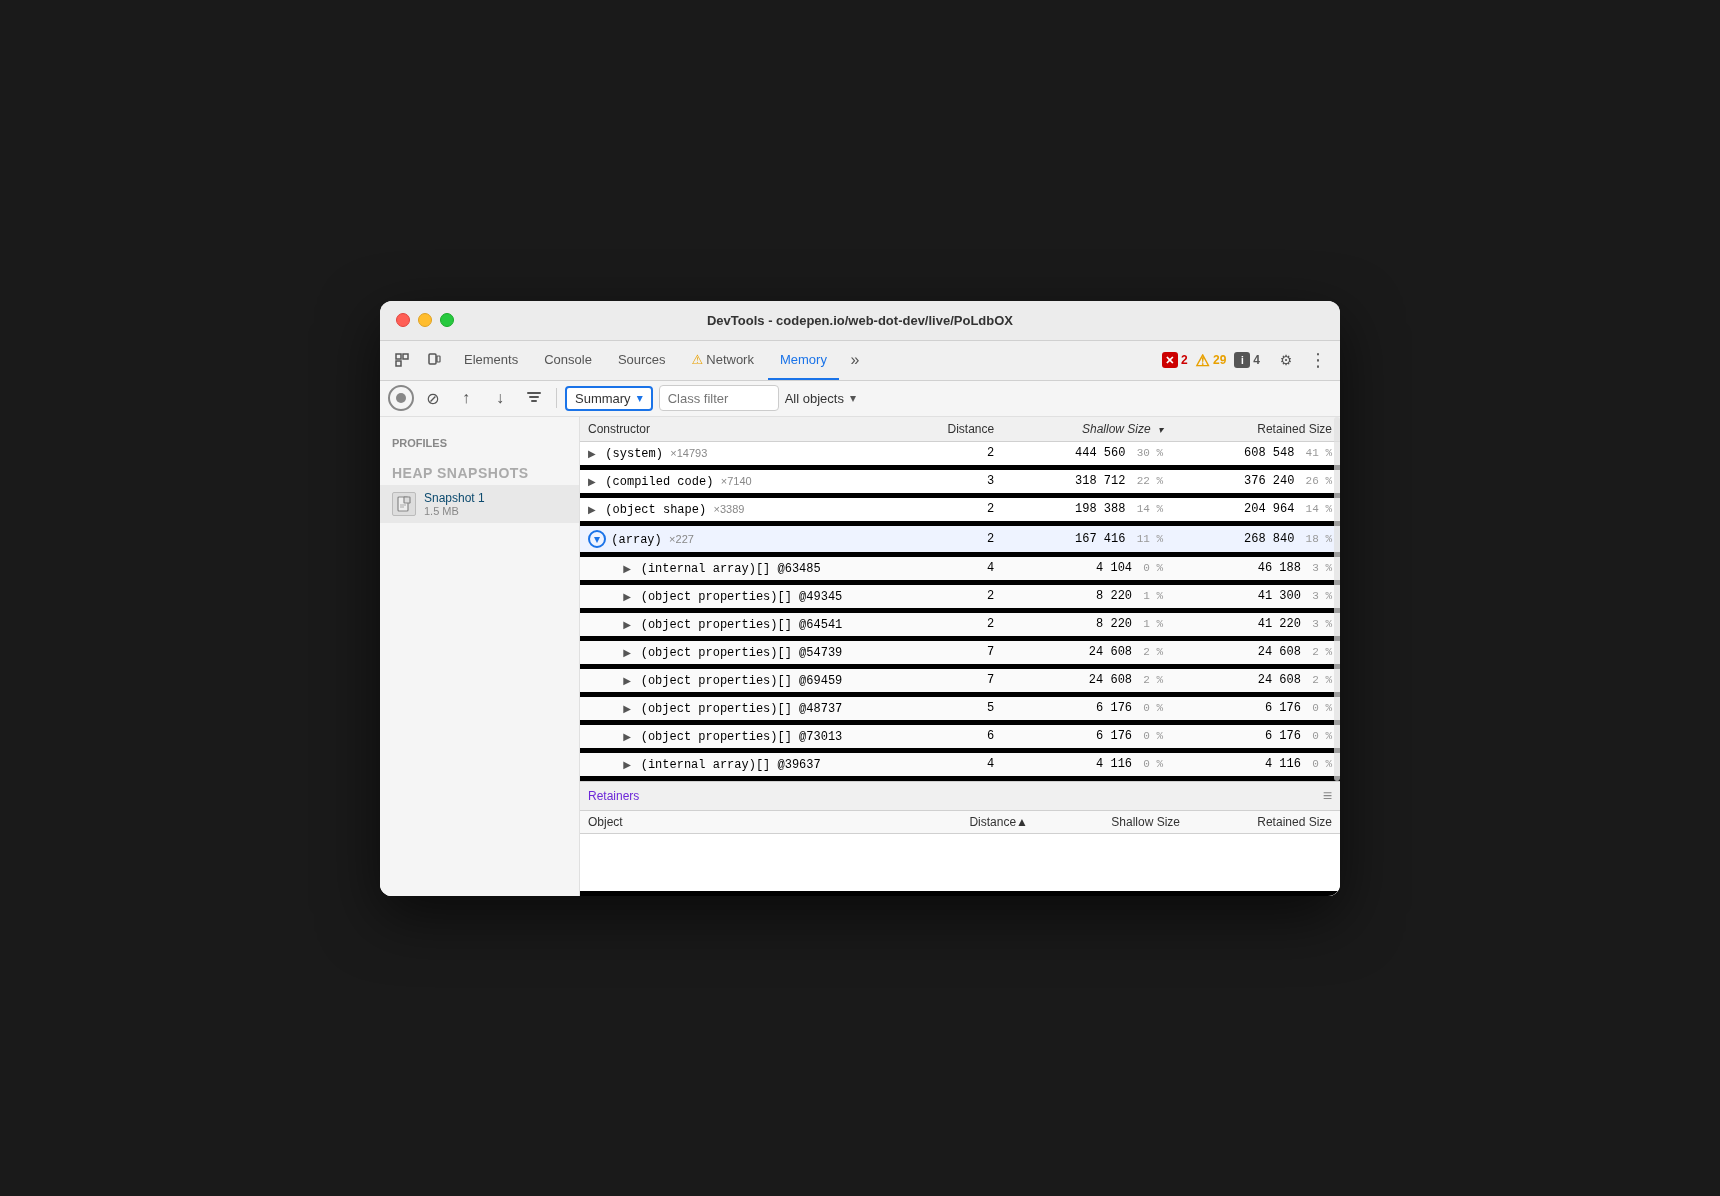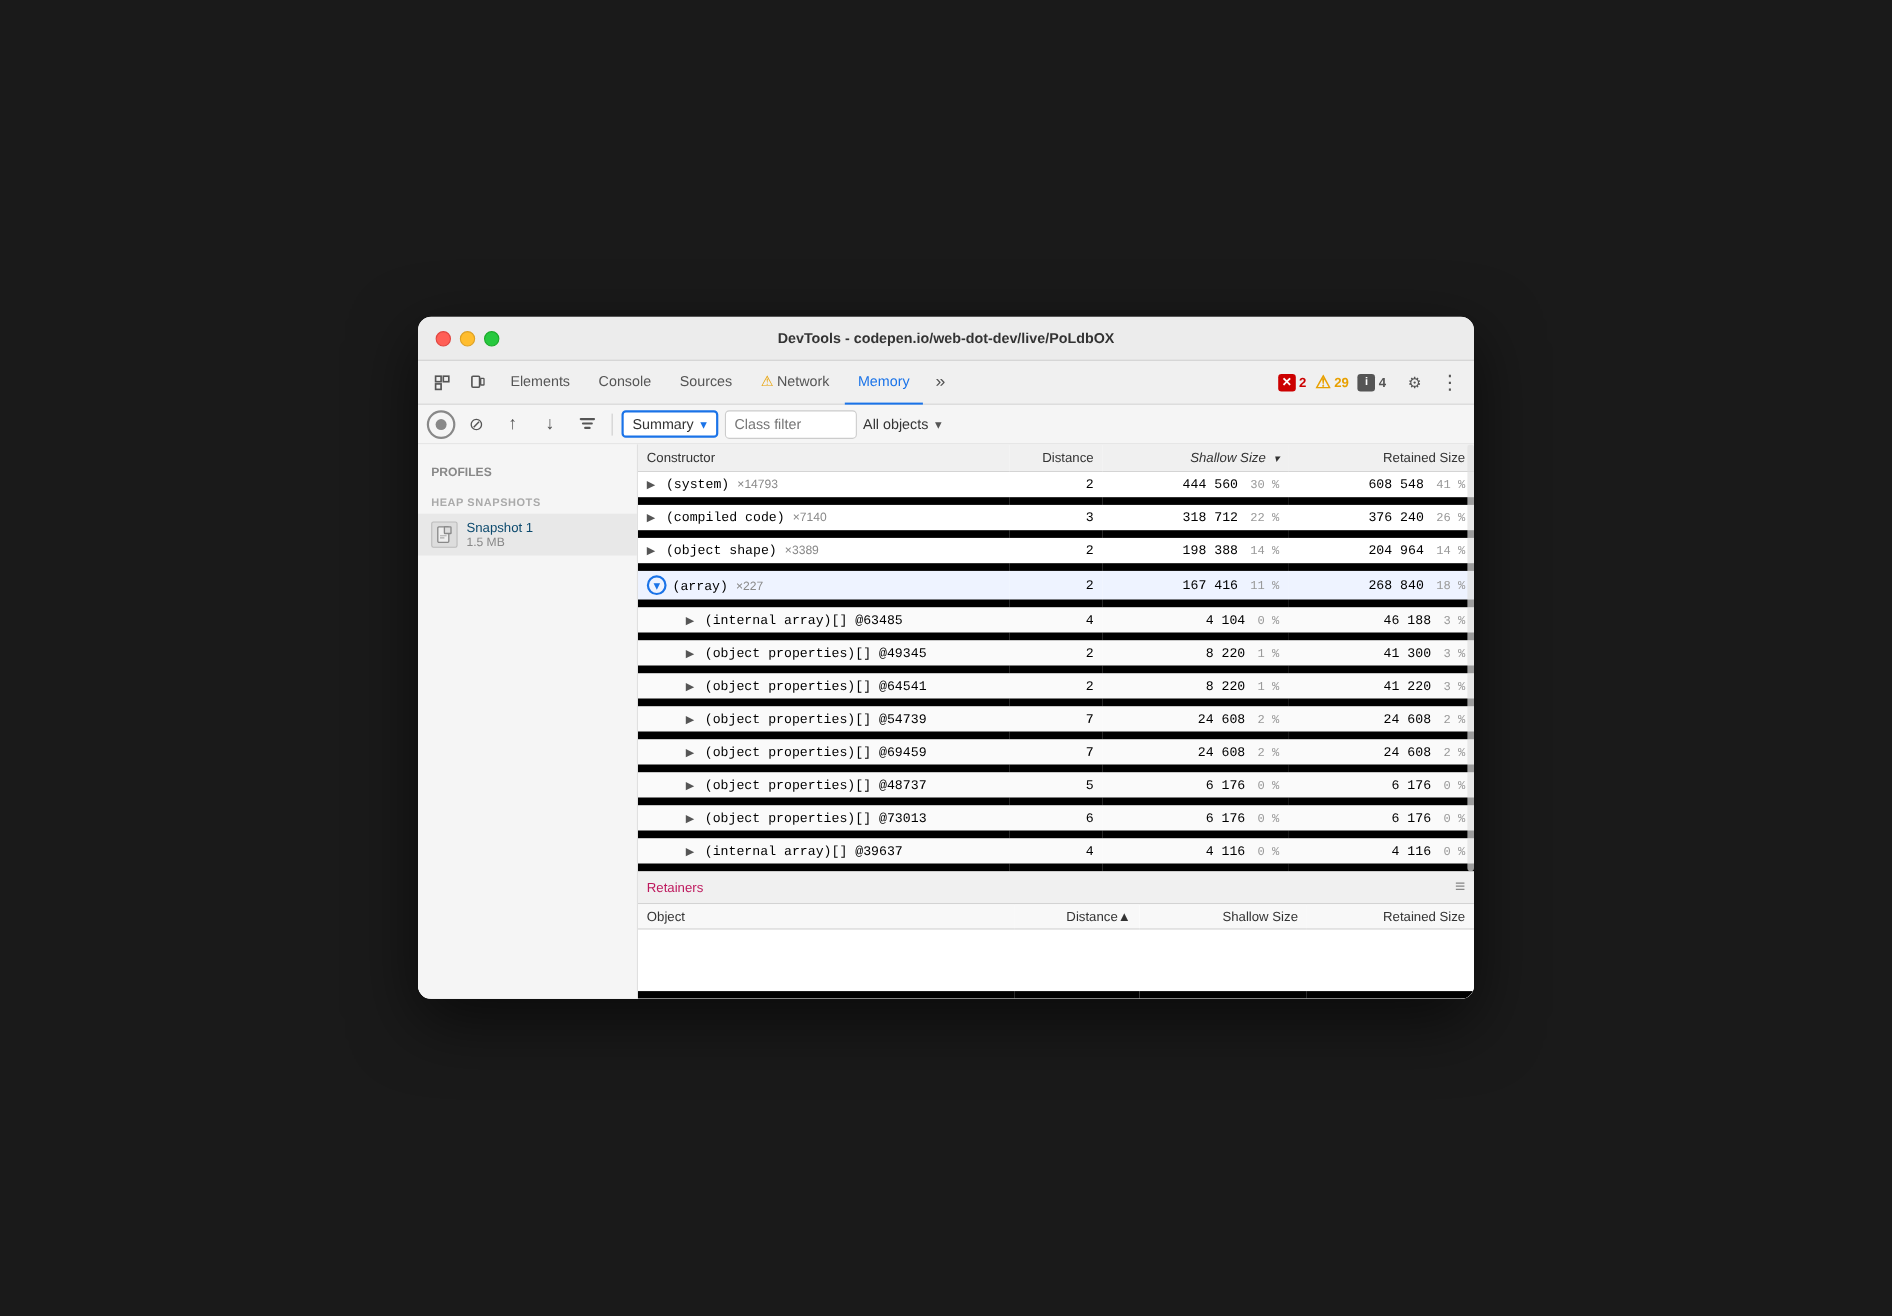--- a/index.html
+++ b/index.html
@@ -218,21 +218,21 @@
       padding: 12px 0;
     }
     .sidebar-section-title {
       font-size: 11px;
       font-weight: 600;
       color: #888;
       padding: 8px 12px 4px;
       text-transform: uppercase;
     }
     .sidebar-subsection-title {
-      font-size: 10px;
+      font-size: 14px;
       font-weight: 600;
       color: #aaa;
       padding: 12px 12px 4px;
       text-transform: uppercase;
       letter-spacing: 0.5px;
     }
     .snapshot-item {
       display: flex;
       align-items: center;
       padding: 6px 12px;
@@ -292,21 +292,21 @@
       white-space: nowrap;
     }
     thead th.sort-active {
       color: #333;
     }
     .col-constructor { width: 40%; }
     .col-distance { width: 10%; text-align: right; }
     .col-shallow { width: 20%; text-align: right; }
     .col-retained { width: 20%; text-align: right; }
     tbody tr {
-      border-bottom: 7px solid #000000;
+      border-bottom: 5px solid #000000;
     }
     tbody tr.child-row { background: #fafafa; }
     td {
       padding: 4px 8px;
       vertical-align: middle;
     }
     .constructor-name {
       font-family: 'Courier New', monospace;
       font-size: 12px;
     }
@@ -354,21 +354,21 @@
       display: flex;
       align-items: center;
       justify-content: space-between;
       padding: 5px 8px;
       background: #f0f0f0;
       border-bottom: 1px solid #d0d0d0;
     }
     .retainers-title {
       font-size: 12px;
       font-weight: 500;
-      color: #be185d;
+      color: #6d28d9;
     }
     .retainers-table thead th {
       background: #f8f8f8;
       font-size: 12px;
       padding: 4px 8px;
     }
     .retainers-table tbody {
       height: 60px;
     }
   </style>

